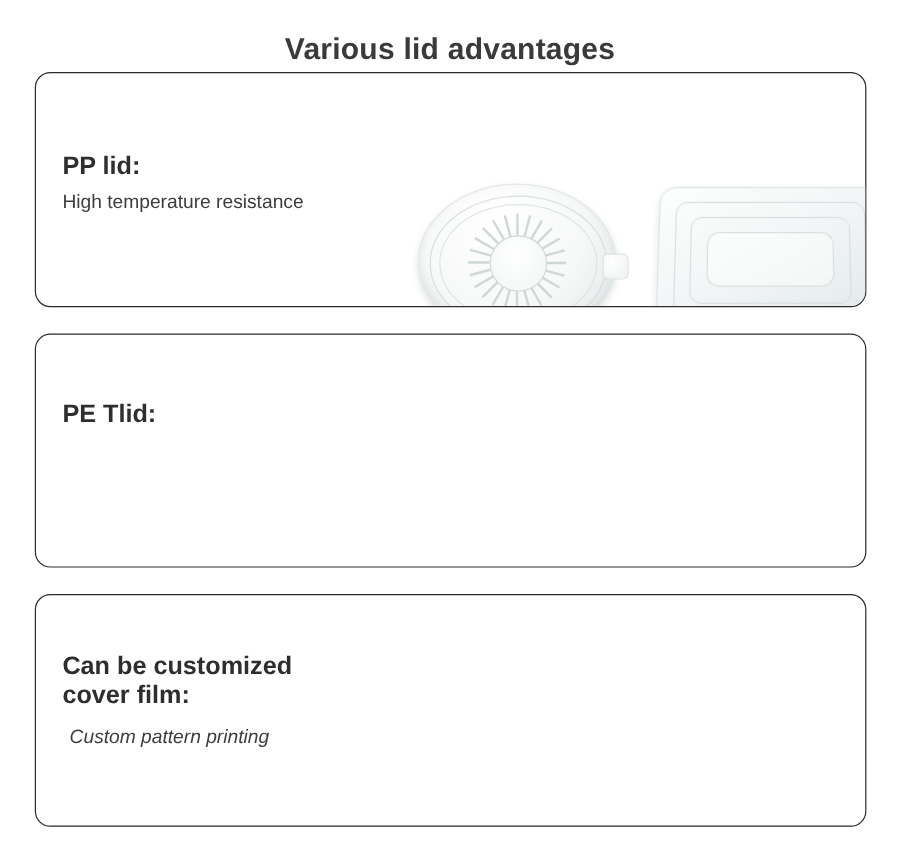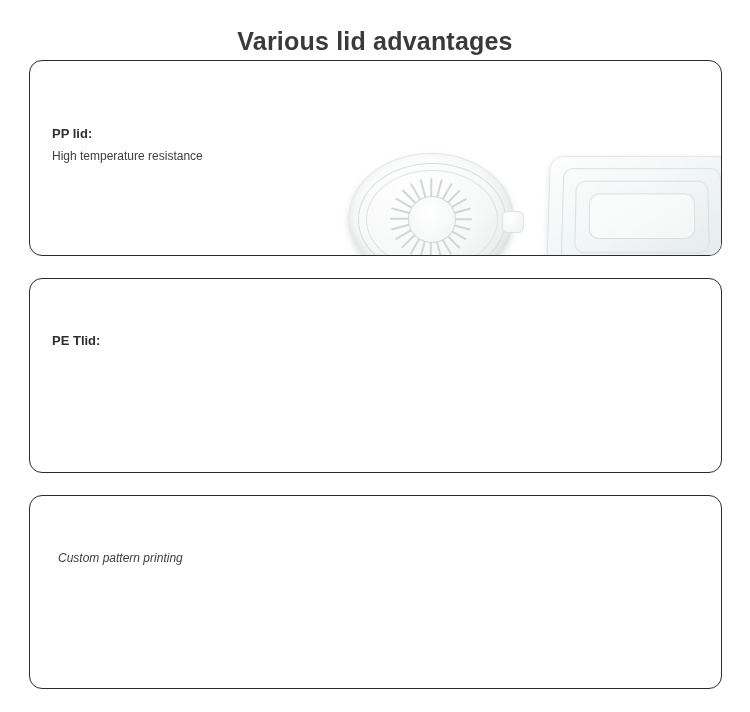--- a/index.html
+++ b/index.html
@@ -42,29 +42,29 @@
   #card-pp  { top: 60px;  height: 196px; }
   #card-pe  { top: 278px; height: 195px; }
   #card-film{ top: 495px; height: 194px; }
 
   .card-text {
     position: absolute;
     left: 22px;
     width: 300px;
   }
   .card-heading {
-    font-size: 13px;
+    font-size: 21px;
     font-weight: bold;
     color: #2e2e2e;
     line-height: 1.12;
     margin: 0 0 6px 0;
     white-space: pre-line;
   }
   .card-sub {
-    font-size: 12px;
+    font-size: 16px;
     font-weight: normal;
     color: #3d3d3d;
     line-height: 1.45;
     margin: 0;
     white-space: pre-line;
   }
   #card-pp .card-text   { top: 66px; }
   #card-pe .card-text   { top: 55px; }
   #card-film .card-text { top: 48px; }
   #card-film .card-sub  { padding-left: 6px; padding-top: 6px; font-style: italic; }
@@ -194,16 +194,18 @@
 
   <div class="card-text">
     <p class="card-heading">PE Tlid:</p>
   </div>
 
 </section>
 
 <section class="card" id="card-film">
 
   <div class="card-text">
+    <p class="card-heading">Can be customized
+cover film:</p>
     <p class="card-sub">Custom pattern printing</p>
   </div>
 
 </section>
 
 </body></html>

